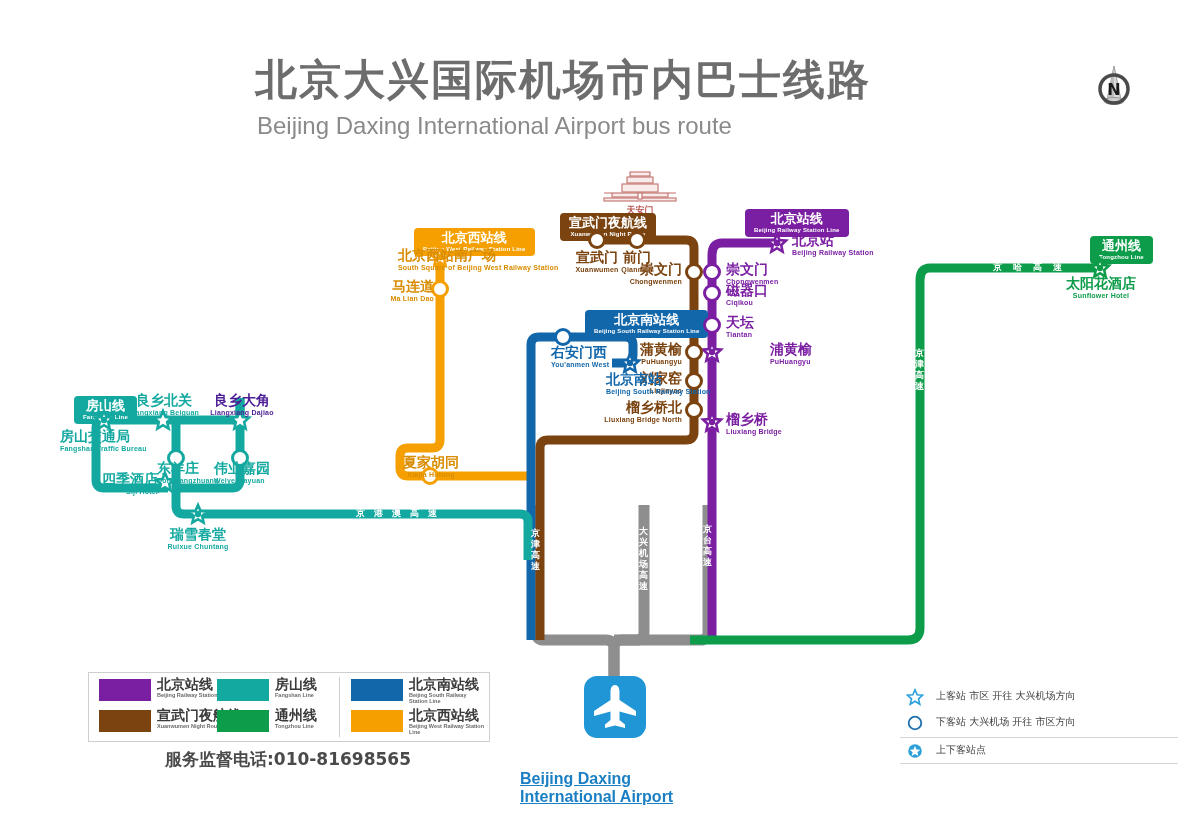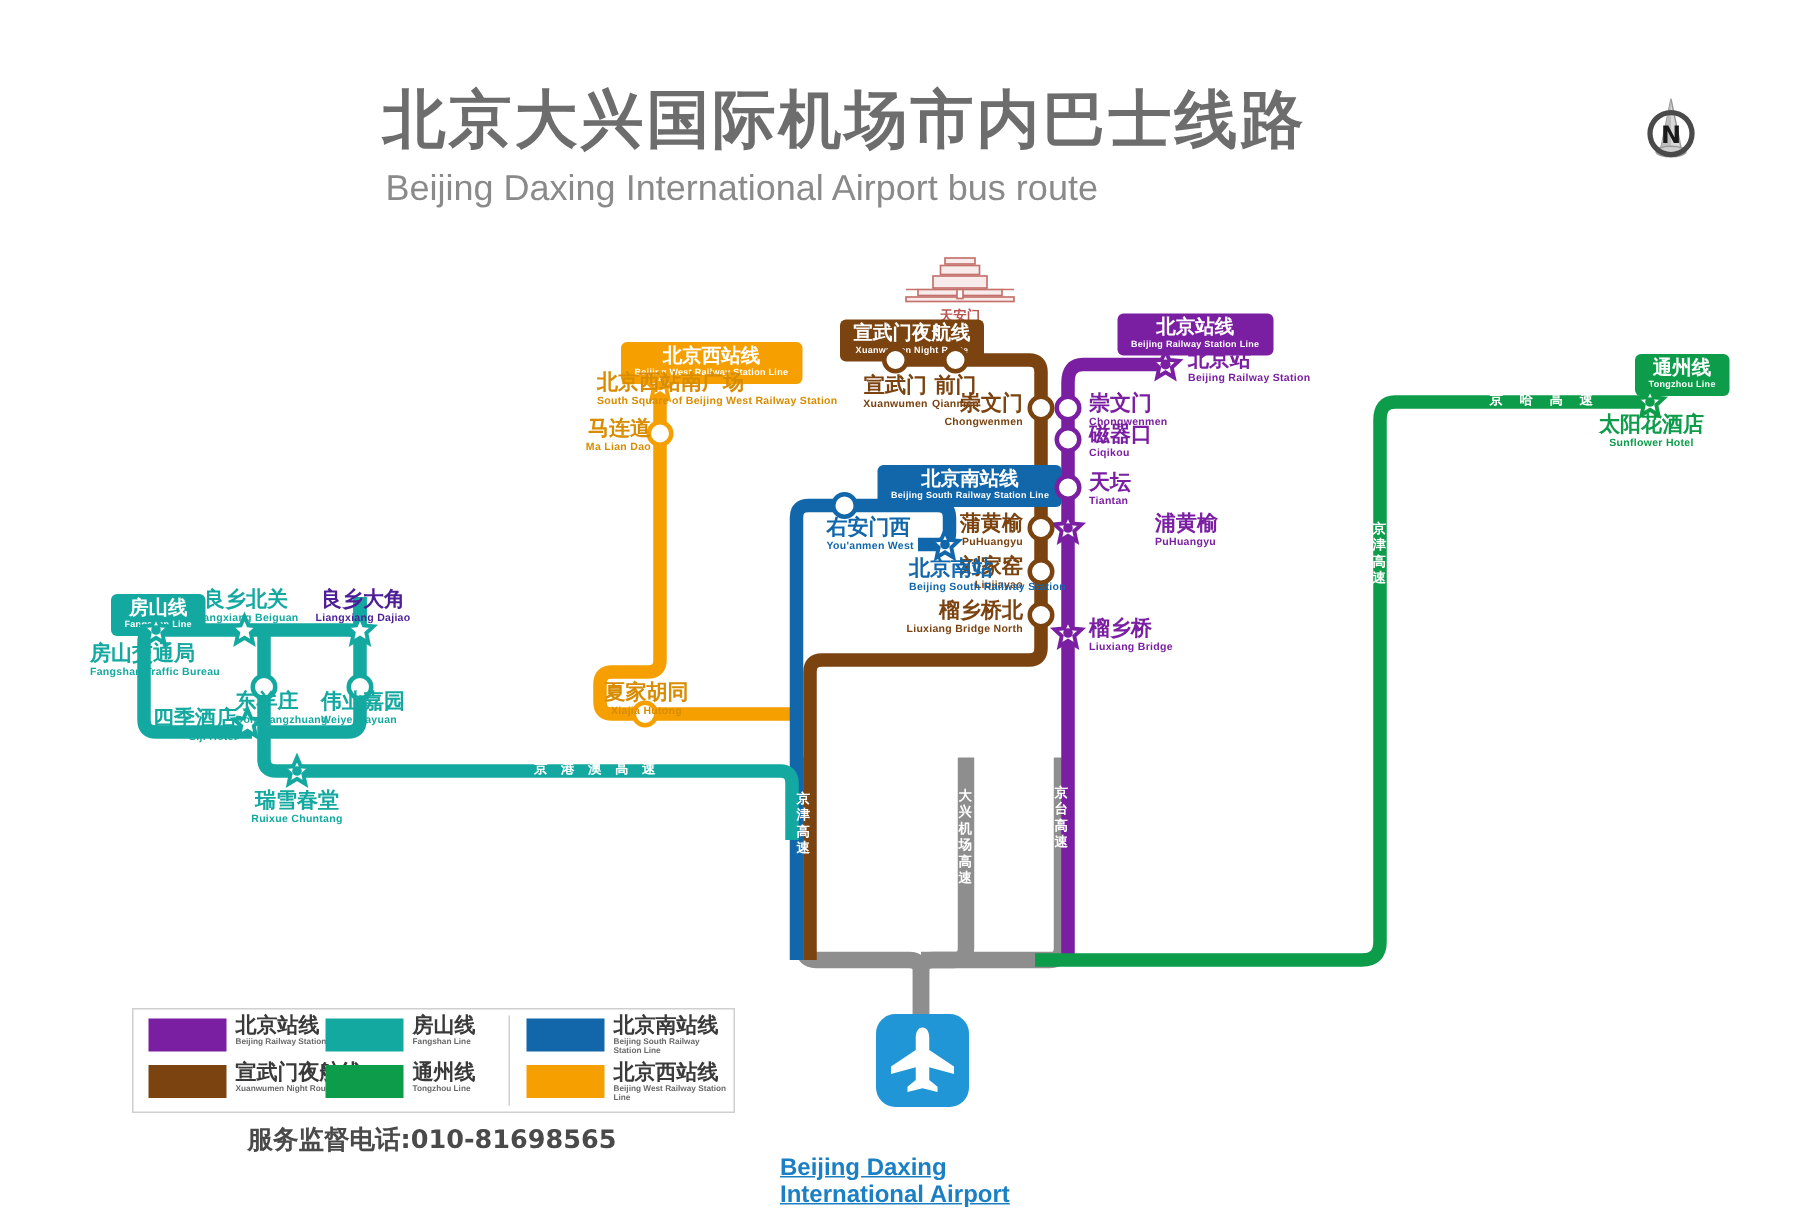--- a/index.html
+++ b/index.html
@@ -406,14 +406,37 @@
     <div class="lg-item" style="left:262px;top:35px;width:135px;">
       <div class="lg-sw" style="background:#f5a000;"></div>
       <div class="lg-tx">
           <span class="cn">北京西站线</span>
           <span class="en">Beijing West Railway Station Line</span>
         </div>
     </div>
   </div>
   <div class="phone">服务监督电话:010-81698565</div>
 
+  <div class="legend2">
+    <div class="l2row" style="top:0;">
+      <svg class="ic" viewBox="0 0 20 20">
+        <path d="M10,2 L12.4,7.6 L18.4,8.1 L13.9,12.1 L15.3,18 L10,14.8 L4.7,18 L6.1,12.1 L1.6,8.1 L7.6,7.6 Z" fill="#ffffff" stroke="#2a9fd8" stroke-width="1.8"></path>
+      </svg>
+      <div class="tx">上客站  市区 开往 大兴机场方向</div>
+    </div>
+    <div class="l2row" style="top:26px;">
+      <svg class="ic" viewBox="0 0 20 20">
+        <circle cx="10" cy="10" r="7" fill="#ffffff" stroke="#1c6fb0" stroke-width="2"></circle>
+      </svg>
+      <div class="tx">下客站  大兴机场 开往 市区方向</div>
+    </div>
+    <div class="l2sep" style="top:53px;"></div>
+    <div class="l2row" style="top:54px;">
+      <svg class="ic" viewBox="0 0 20 20">
+        <circle cx="10" cy="10" r="7.5" fill="#2a9fd8"></circle>
+        <path d="M10,4.5 L11.7,8.4 L15.9,8.7 L12.7,11.5 L13.7,15.6 L10,13.4 L6.3,15.6 L7.3,11.5 L4.1,8.7 L8.3,8.4 Z" fill="#ffffff"></path>
+      </svg>
+      <div class="tx">上下客站点</div>
+    </div>
+    <div class="l2sep" style="top:79px;"></div>
+  </div>
 
 </div>
 
 </body></html>

